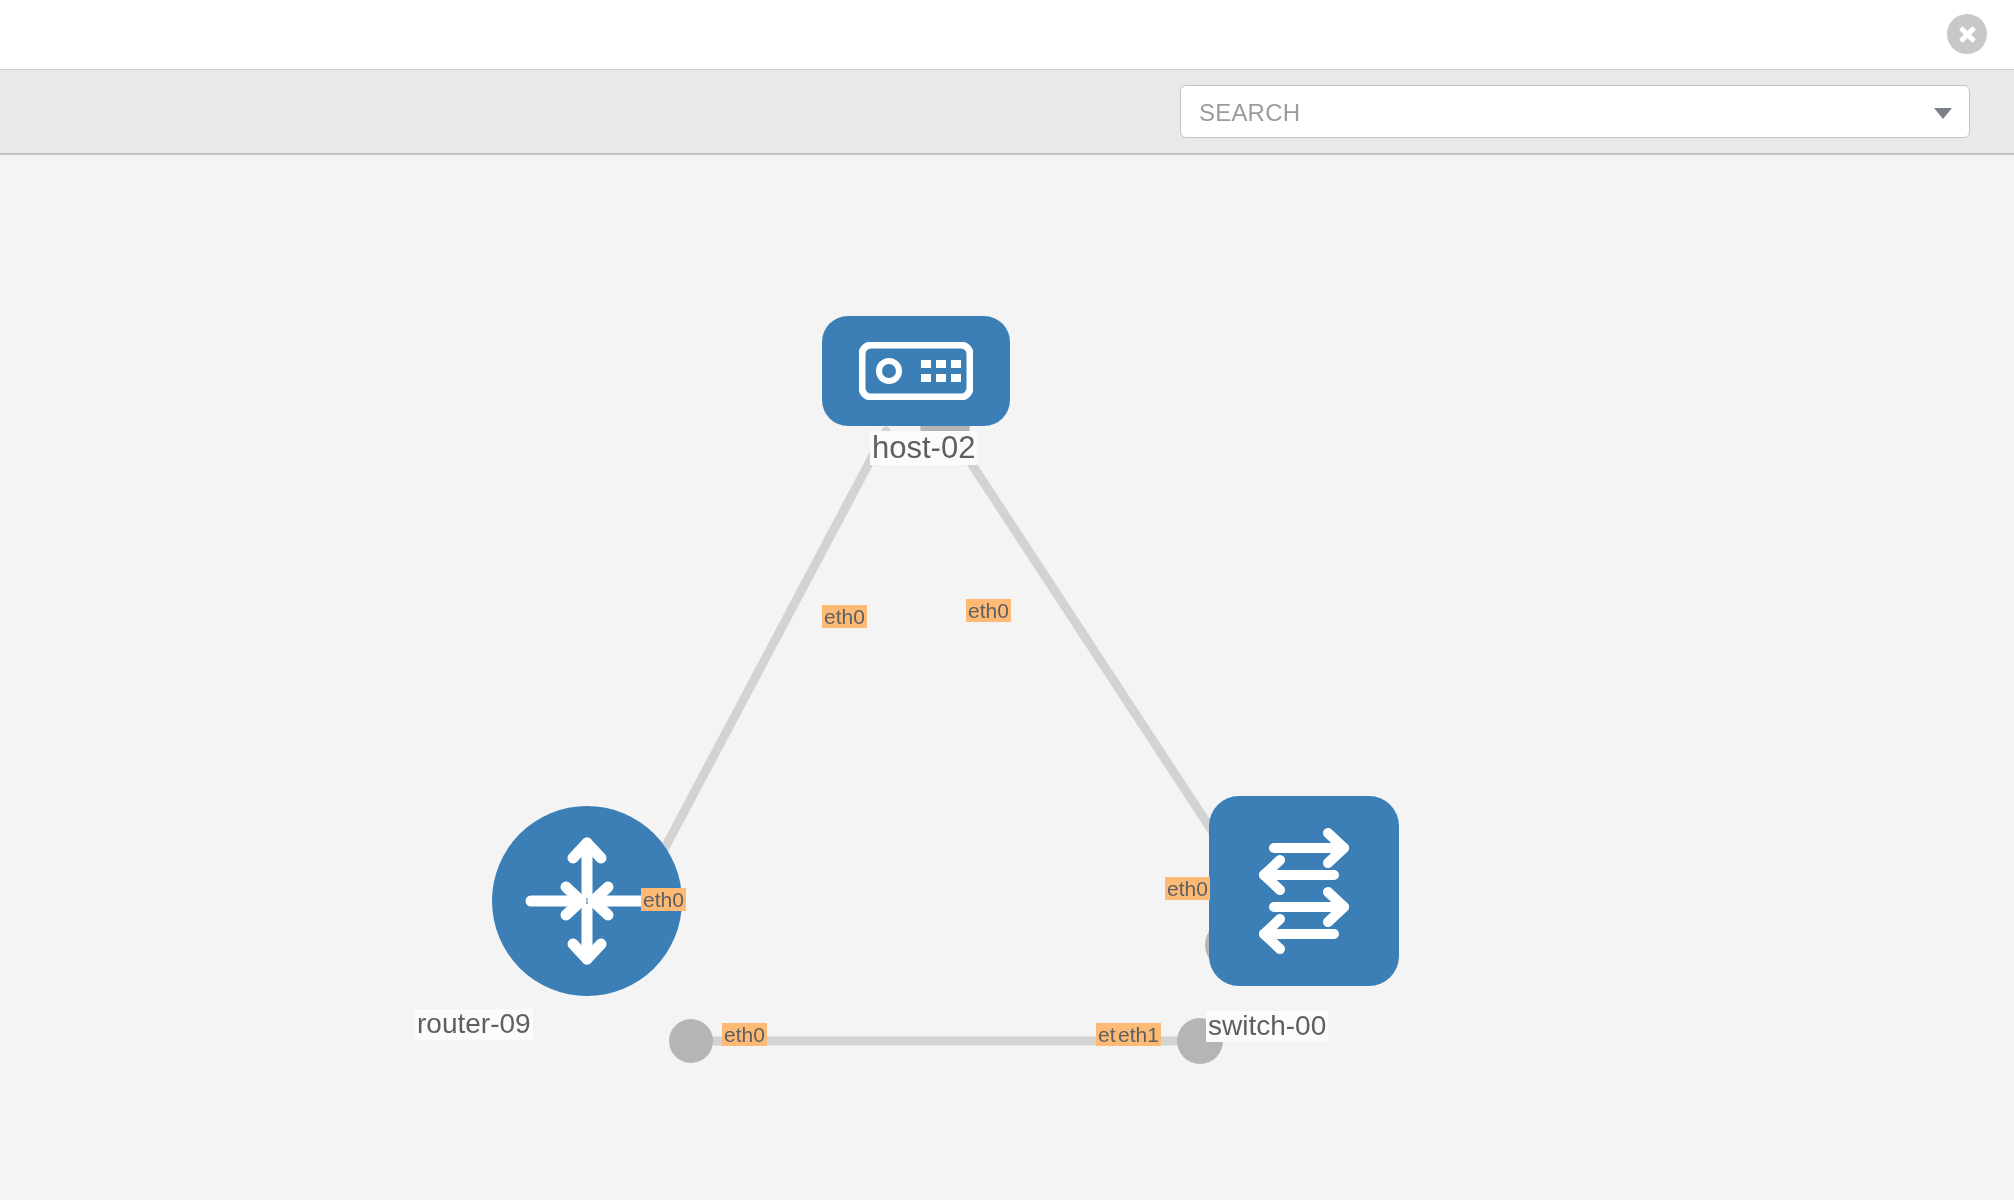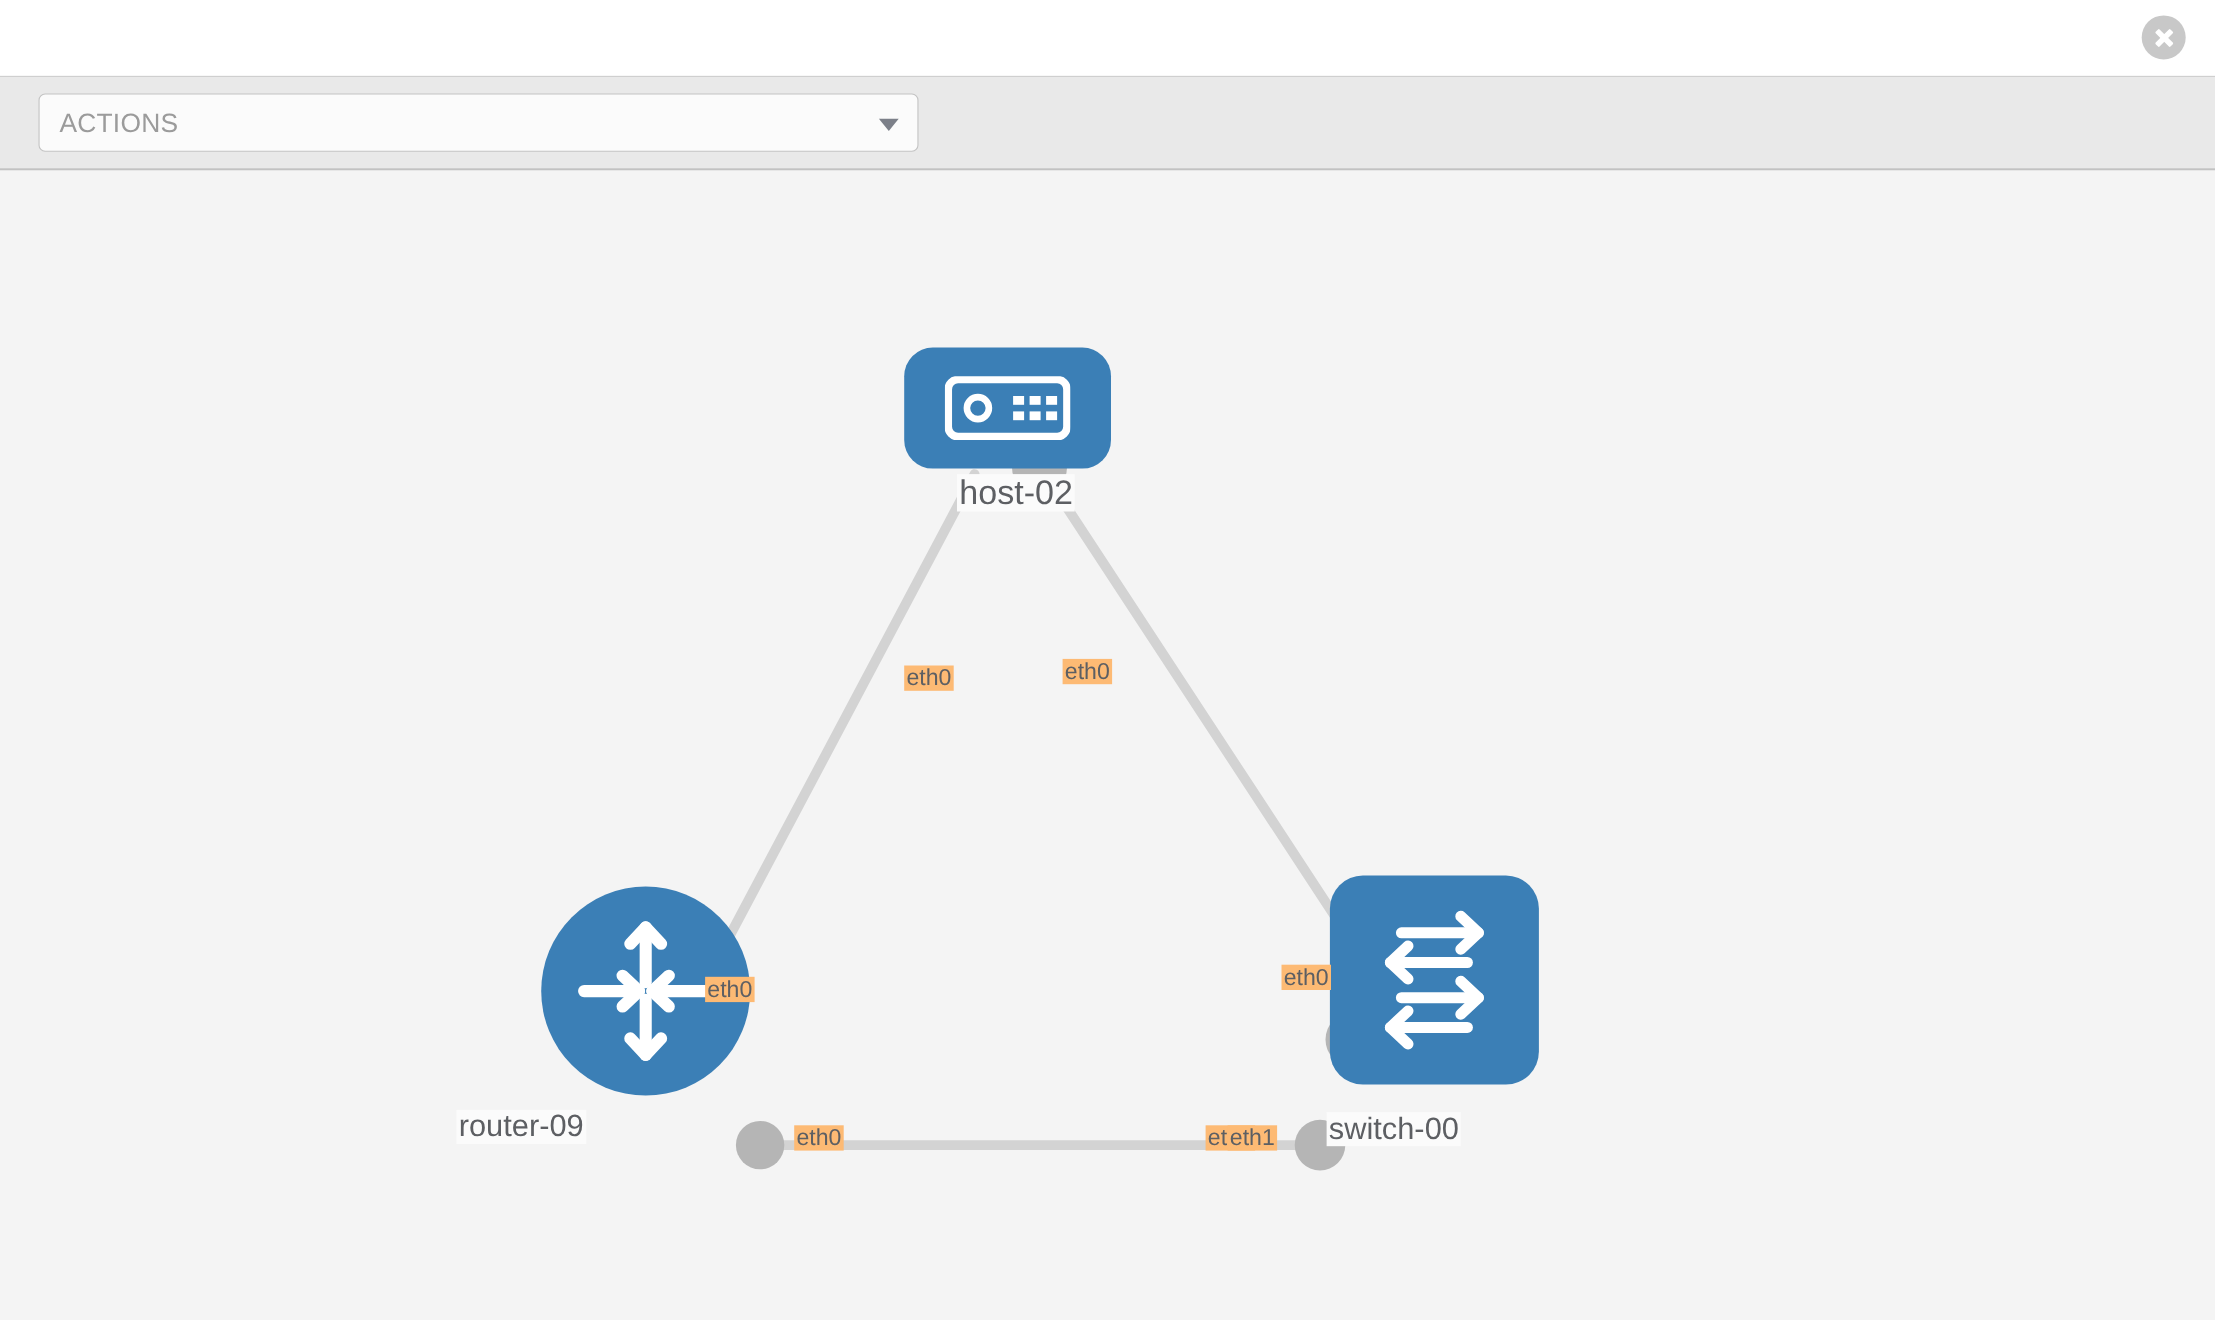--- a/index.html
+++ b/index.html
@@ -129,40 +129,40 @@
 
 <div id="header">
   <div id="close-btn">
     <span class="x1"></span>
     <span class="x2"></span>
   </div>
 </div>
 
 <div id="toolbar">
 
-  <div id="actions-select" class="combo">
-    <span class="combo-label">ACTIONS</span>
-    <span class="caret"></span>
-  </div>
 
   <span class="tool-icon" id="wrench-icon">
     <svg width="44" height="44" viewBox="0 0 44 44">
       <path d="M30.6 6.2c-5.1 0-9.2 4.1-9.2 9.2 0 1.1 0.2 2.1 0.5 3.0L7.4 32.9c-1.5 1.5-1.5 3.9 0 5.4 1.5 1.5 3.9 1.5 5.4 0l14.5-14.5c0.9 0.3 1.9 0.5 3.0 0.5 5.1 0 9.2-4.1 9.2-9.2 0-1.4-0.3-2.7-0.9-3.9l-5.3 5.3-4.7-0.7-0.7-4.7 5.3-5.3c-1.2-0.5-2.5-0.9-3.9-0.9z" fill="#7c8089"></path>
     </svg>
   </span>
 
   <span class="tool-icon" id="key-icon">
     <svg width="44" height="44" viewBox="0 0 44 44">
       <circle cx="15" cy="18" r="9.5" fill="none" stroke="#7c8089" stroke-width="4.5"></circle>
       <circle cx="15" cy="18" r="2.6" fill="#7c8089"></circle>
       <path d="M21.5 24.5 L36 39" stroke="#7c8089" stroke-width="4.5" stroke-linecap="round"></path>
       <path d="M30.5 30.5 L36 25.5" stroke="#7c8089" stroke-width="4.5" stroke-linecap="round"></path>
     </svg>
   </span>
 
+  <div id="search-select" class="combo">
+    <span class="combo-label">SEARCH</span>
+    <span class="caret"></span>
+  </div>
 
 </div>
 
 <div id="canvas">
 
   <svg id="topology-svg" width="2014" height="1045">
 
     <line x1="886" y1="276" x2="642" y2="736" stroke="#d3d3d3" stroke-width="9" stroke-linecap="round"></line>
 
     <line x1="950" y1="276" x2="1245" y2="726" stroke="#d3d3d3" stroke-width="9" stroke-linecap="round"></line>

